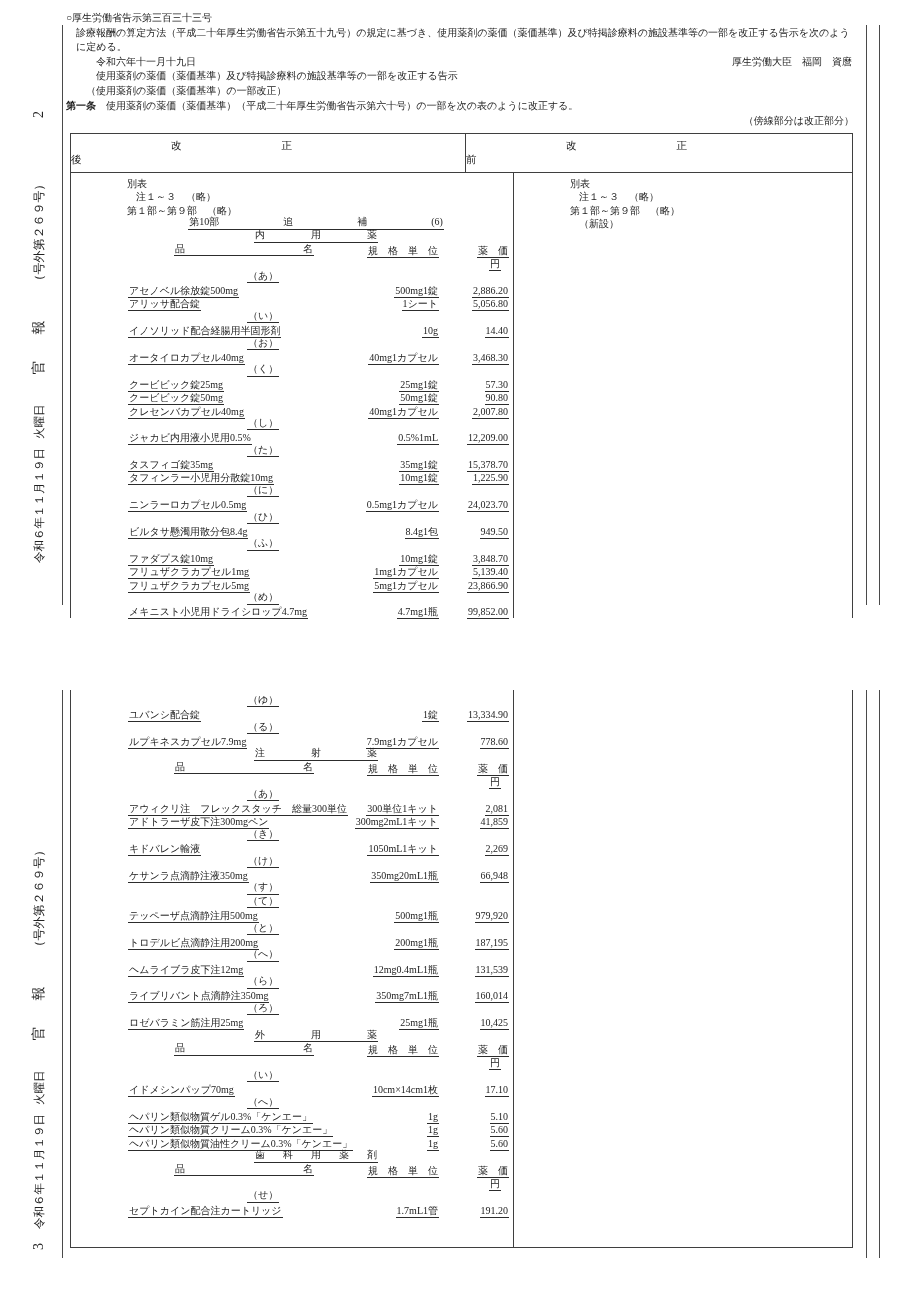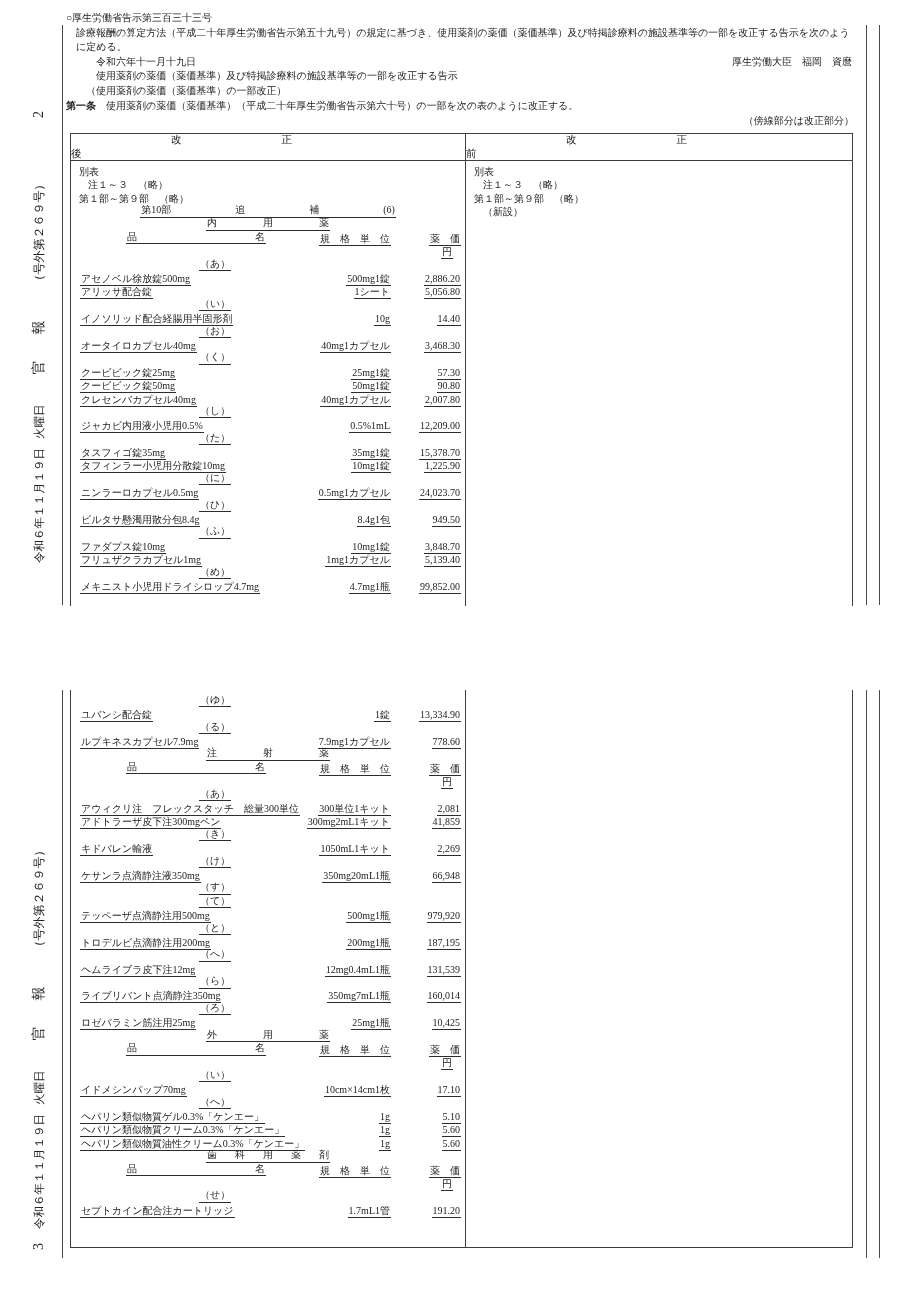--- a/index.html
+++ b/index.html
@@ -25,27 +25,27 @@
   .hdr{position:absolute;left:66px;top:11px;width:790px;font-size:10px;line-height:14.6px;}
   .hdr .ind1{padding-left:10px;}
   .hdr .ind2{padding-left:20px;}
   .hdr .ind3{padding-left:30px;}
   .hdr .dateline{display:flex;}
   .hdr .minister{margin-left:auto;padding-right:4px;}
   .hdr .art b{font-weight:bold;font-family:Liberation Mono, monospace;}
   .hdr .rnote{text-align:right;padding-right:2px;}
   
   .tbl{position:absolute;left:70px;width:783px;border-left:1px solid #3f3f3f;border-right:1px solid #3f3f3f;box-sizing:border-box;}
-  .thead{display:flex;height:28px;border-top:1px solid #3f3f3f;border-bottom:1px solid #3f3f3f;box-sizing:border-box;}
+  .thead{display:flex;height:40px;border-top:1px solid #3f3f3f;border-bottom:1px solid #3f3f3f;box-sizing:border-box;}
   .tcol{display:flex;align-items:center;justify-content:center;font-size:10.5px;
         letter-spacing:100px;text-indent:100px;}
   .tcol.after{width:395px;border-right:1px solid #3f3f3f;box-sizing:border-box;}
   .tcol.before{flex:1;}
   .tbody{display:flex;}
-  .cell{box-sizing:border-box;}
+  .cell{box-sizing:border-box;margin-left:48px;}
   .cell.after{width:395px;border-right:1px solid #3f3f3f;}
   .cell.before{flex:1;}
   .rows{padding-top:3px;}
   .rows.p2{padding-top:4px;}
   
   .row{display:flex;align-items:flex-end;height:13.4px;font-size:10px;line-height:11.5px;white-space:nowrap;}
   .u{border-bottom:1px solid #2c2c2c;padding:0 1px 1px 1px;}
   .namecell{flex:1 1 auto;padding-left:9px;text-align:left;}
   .unitcell{flex:0 0 auto;text-align:right;}
   .pricecell{flex:0 0 74px;text-align:right;padding-right:4px;box-sizing:border-box;}
@@ -223,20 +223,25 @@
           <div class="row drug">
             <span class="namecell"><span class="u">ファダプス錠10mg</span></span>
             <span class="unitcell"><span class="u">10mg1錠</span></span>
             <span class="pricecell"><span class="u">3,848.70</span></span>
           </div>
           <div class="row drug">
             <span class="namecell"><span class="u">フリュザクラカプセル1mg</span></span>
             <span class="unitcell"><span class="u">1mg1カプセル</span></span>
             <span class="pricecell"><span class="u">5,139.40</span></span>
           </div>
+          <div class="row drug">
+            <span class="namecell"><span class="u">フリュザクラカプセル5mg</span></span>
+            <span class="unitcell"><span class="u">5mg1カプセル</span></span>
+            <span class="pricecell"><span class="u">23,866.90</span></span>
+          </div>
           <div class="row kana">
             <span class="u kana">（め）</span>
           </div>
           <div class="row drug">
             <span class="namecell"><span class="u">メキニスト小児用ドライシロップ4.7mg</span></span>
             <span class="unitcell"><span class="u">4.7mg1瓶</span></span>
             <span class="pricecell"><span class="u">99,852.00</span></span>
           </div>
         </div>
     </div>

